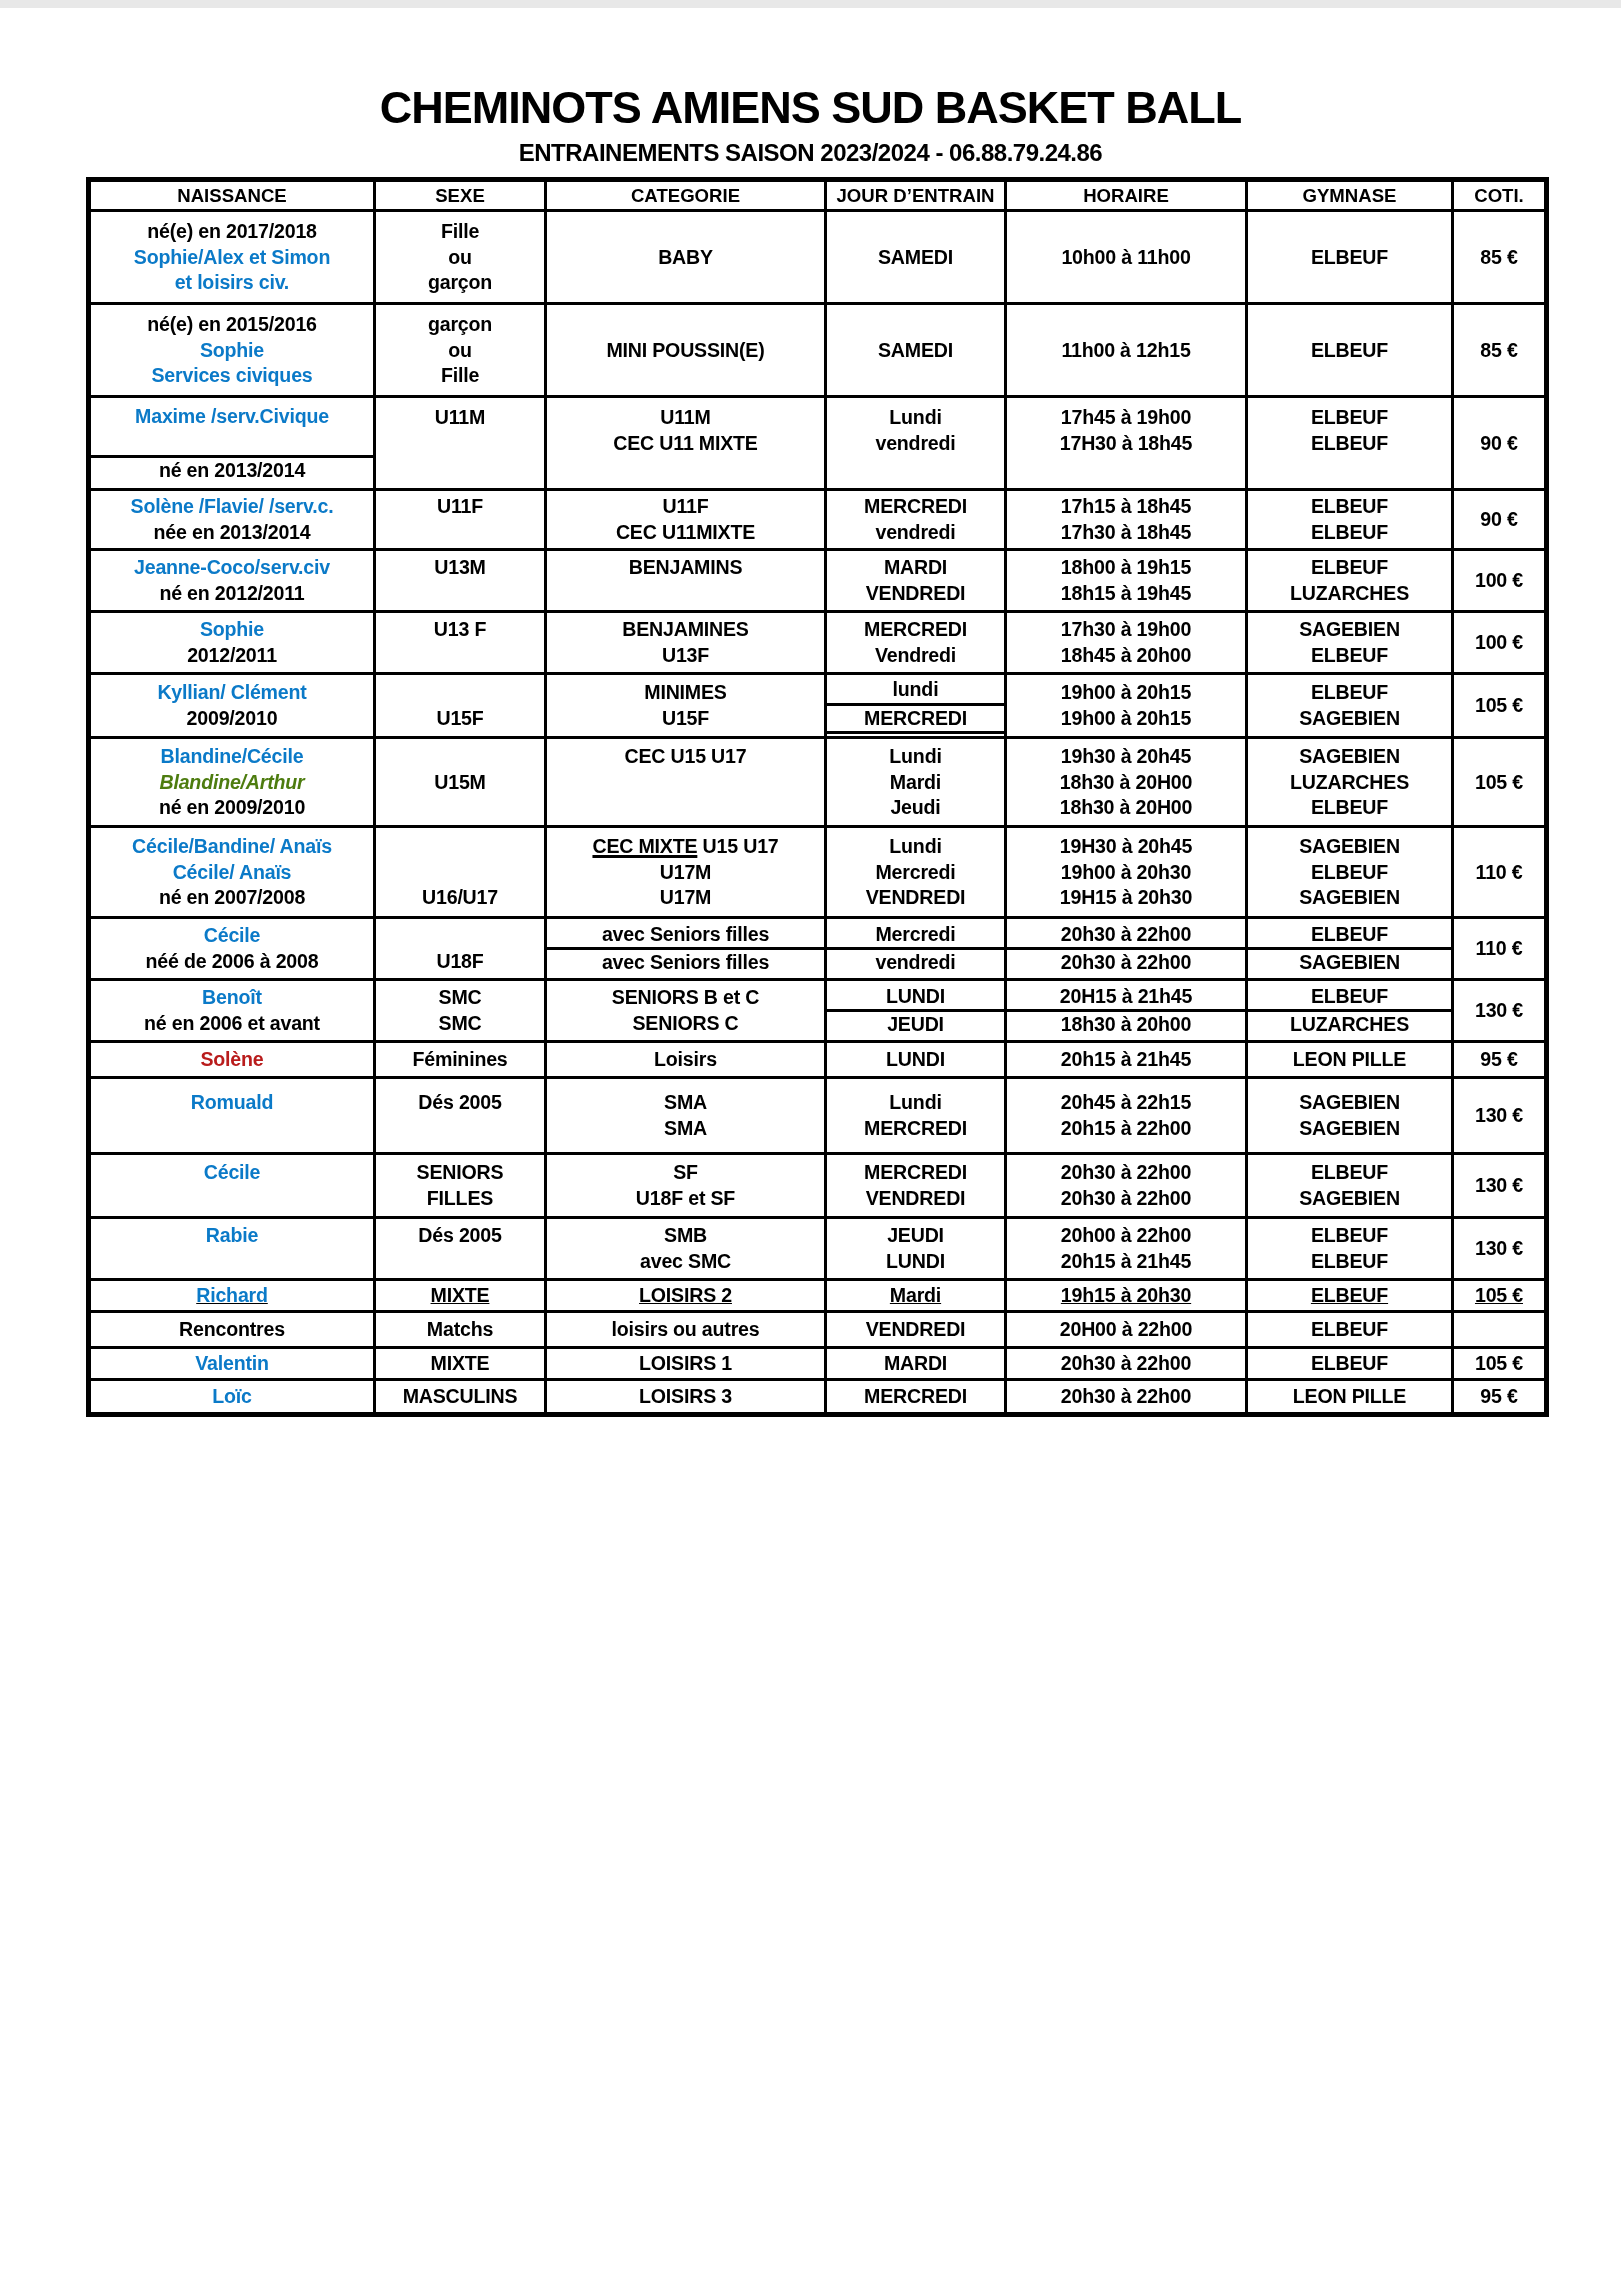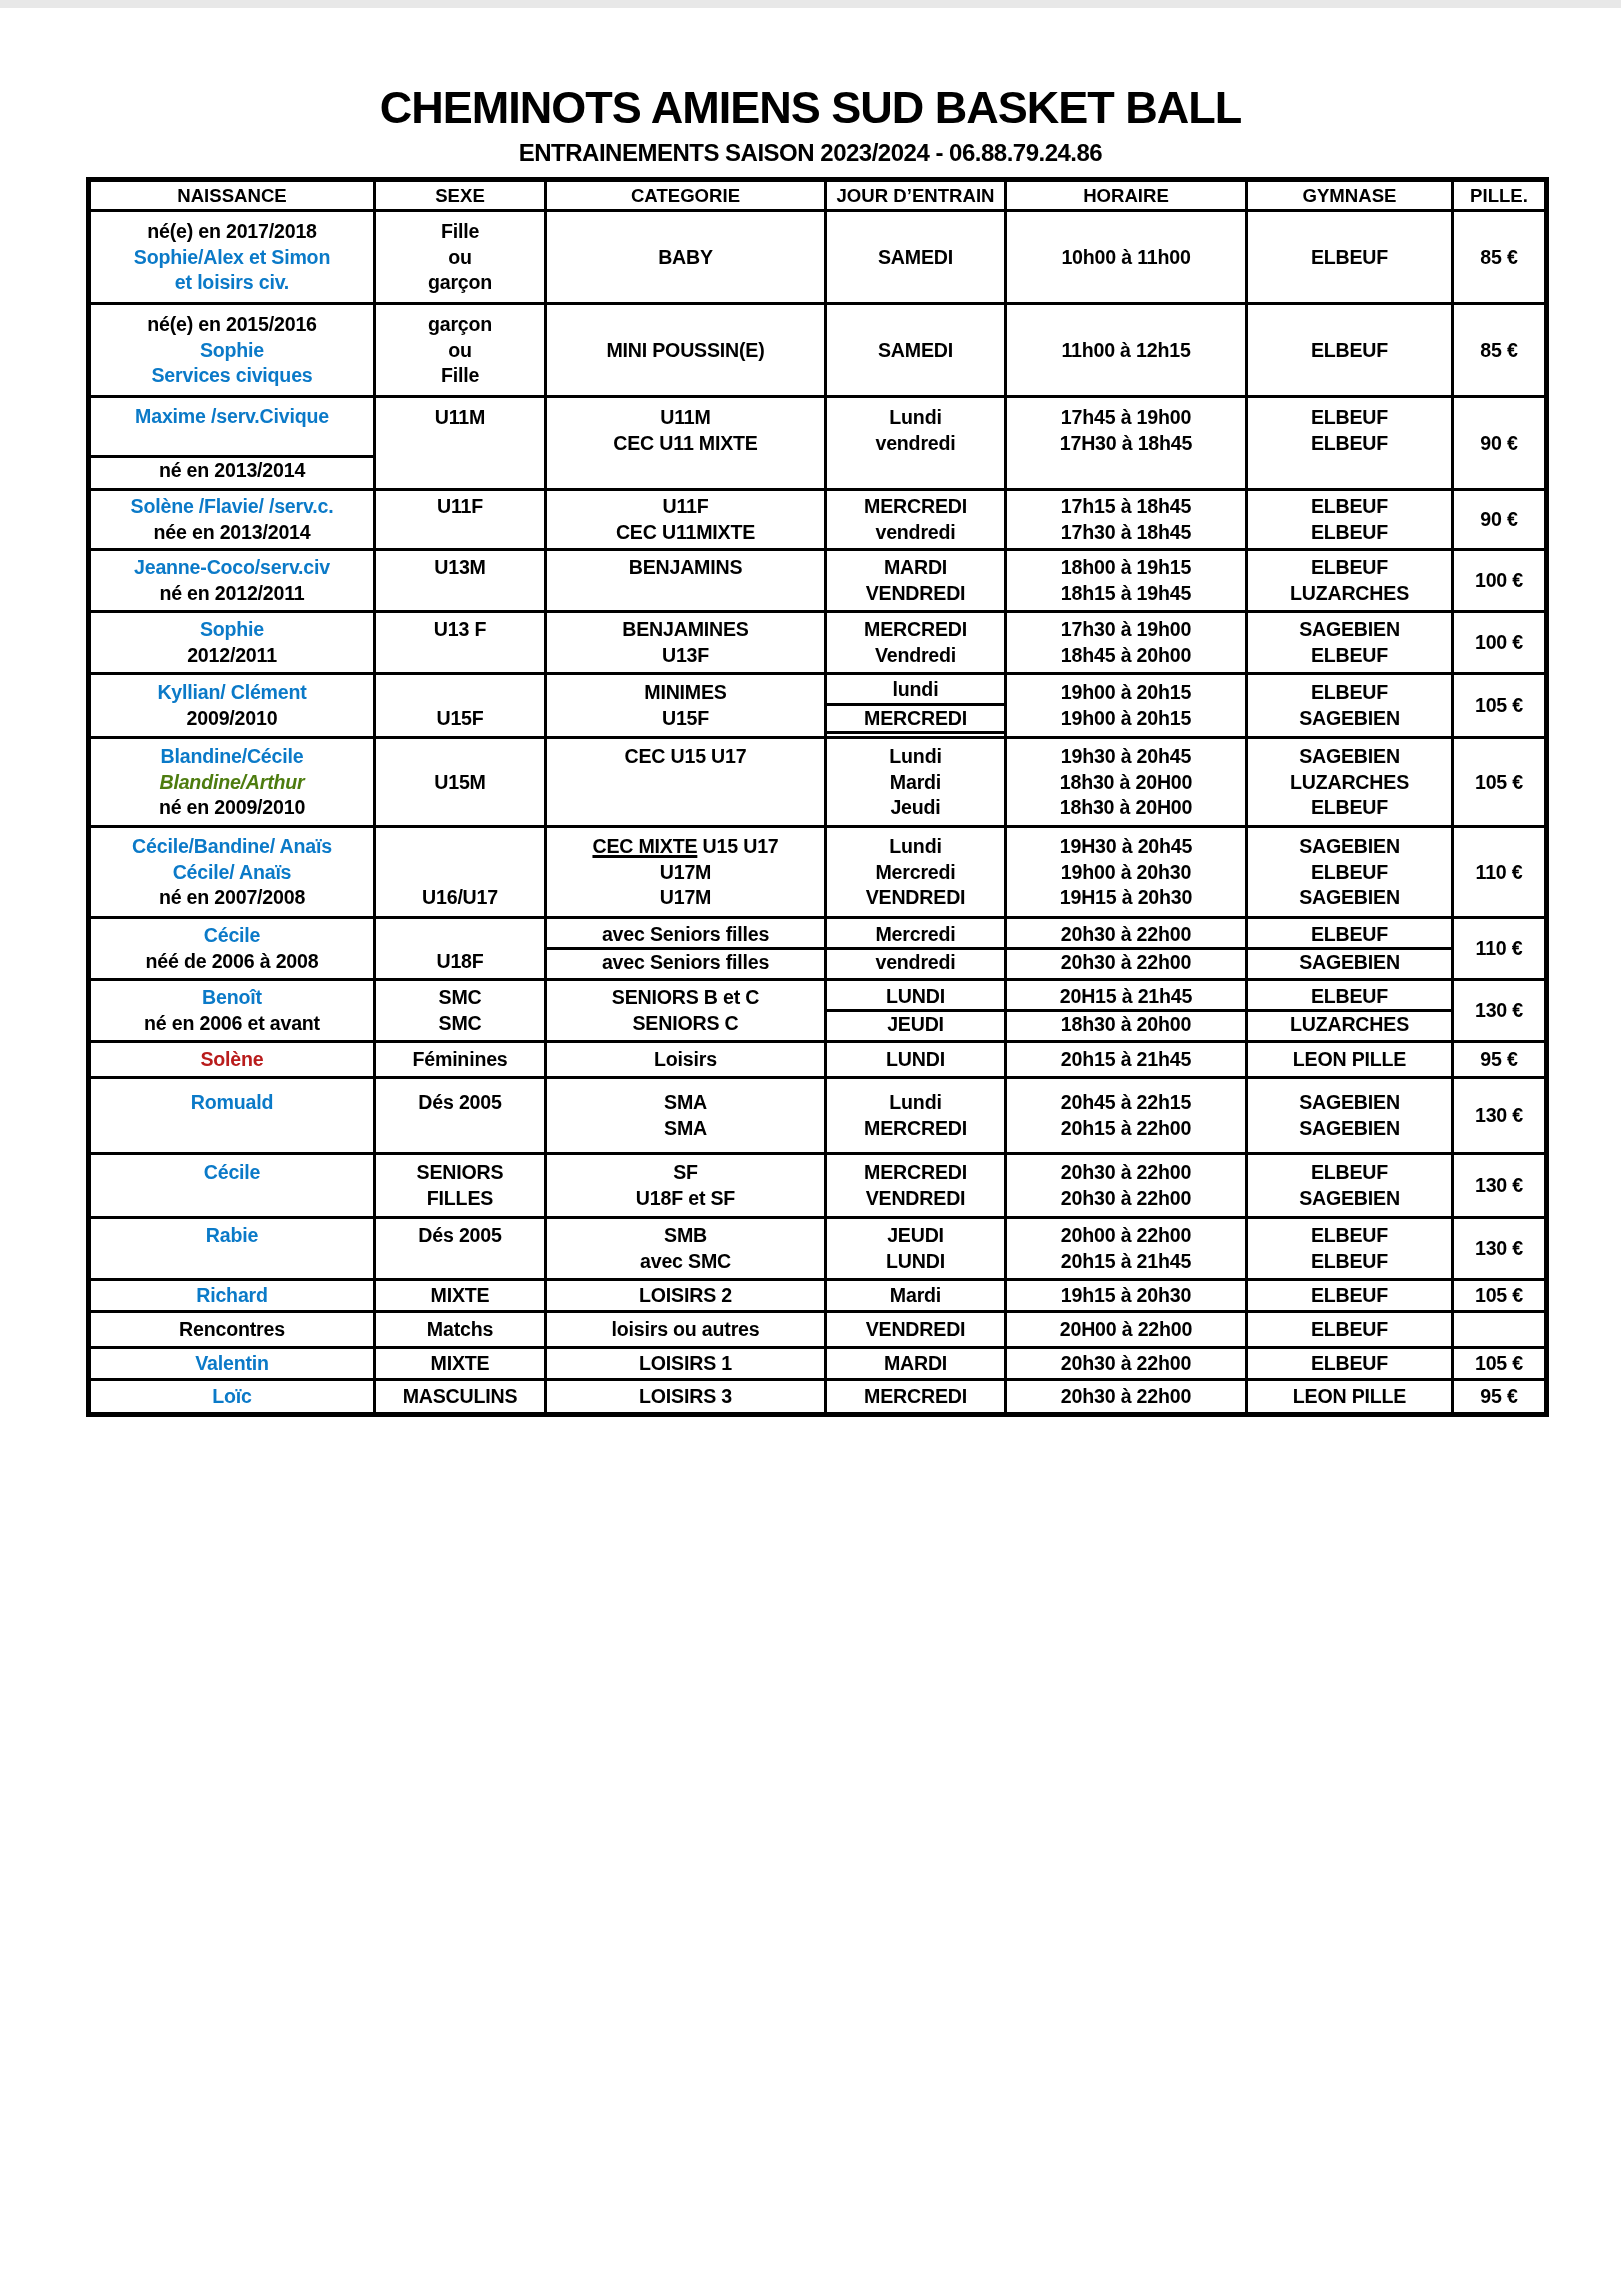--- a/index.html
+++ b/index.html
@@ -54,21 +54,21 @@
   .ln{line-height:25.5px;min-height:25.5px;padding:0 2px;white-space:nowrap;}
   .ln.rule{border-bottom:3.9px solid #000;}
   td[data-va="top"]{vertical-align:top;}
   td[data-va="bottom"]{vertical-align:bottom;}
   
   tr.r0 td{height:90px;} tr.r1 td{height:90px;} tr.r2 td{height:90px;}
   tr.r3 td{height:57px;} tr.r4 td{height:59px;} tr.r5 td{height:59px;}
   tr.r6 td{height:61px;} tr.r7 td{height:86px;} tr.r8 td{height:88px;}
   tr.r9 td{height:59px;} tr.r10 td{height:59px;} tr.r11 td{height:33px;}
   tr.r12 td{height:73px;} tr.r13 td{height:61px;} tr.r14 td{height:59px;}
-  tr.r15 td{height:29px;} tr.r16 td{height:33px;} tr.r17 td{height:29px;}
+  tr.r15 td{height:29px;text-decoration:underline;} tr.r16 td{height:33px;} tr.r17 td{height:29px;}
   tr.r18 td{height:31px;}
 </style>
 </head>
 <body>
 
 <div class="page">
   <div class="doc-title">CHEMINOTS AMIENS SUD BASKET BALL</div>
   <div class="doc-subtitle">ENTRAINEMENTS SAISON 2023/2024 - 06.88.79.24.86</div>
 
   <table class="sched">
@@ -82,21 +82,21 @@
         <col class="c6">
     </colgroup>
     <thead>
       <tr>
           <th>NAISSANCE</th>
           <th>SEXE</th>
           <th>CATEGORIE</th>
           <th>JOUR D’ENTRAIN</th>
           <th>HORAIRE</th>
           <th>GYMNASE</th>
-          <th>PILLE.</th>
+          <th>COTI.</th>
         </tr>
     </thead>
     <tbody>
         <tr class="r0">
           <td>
             <div class="ln"><span>né(e) en 2017/2018</span></div>
             <div class="ln"><span style="color: rgb(11, 122, 200);">Sophie/Alex et Simon</span></div>
             <div class="ln"><span style="color: rgb(11, 122, 200);">et loisirs civ.</span></div>
           </td>
           <td>

